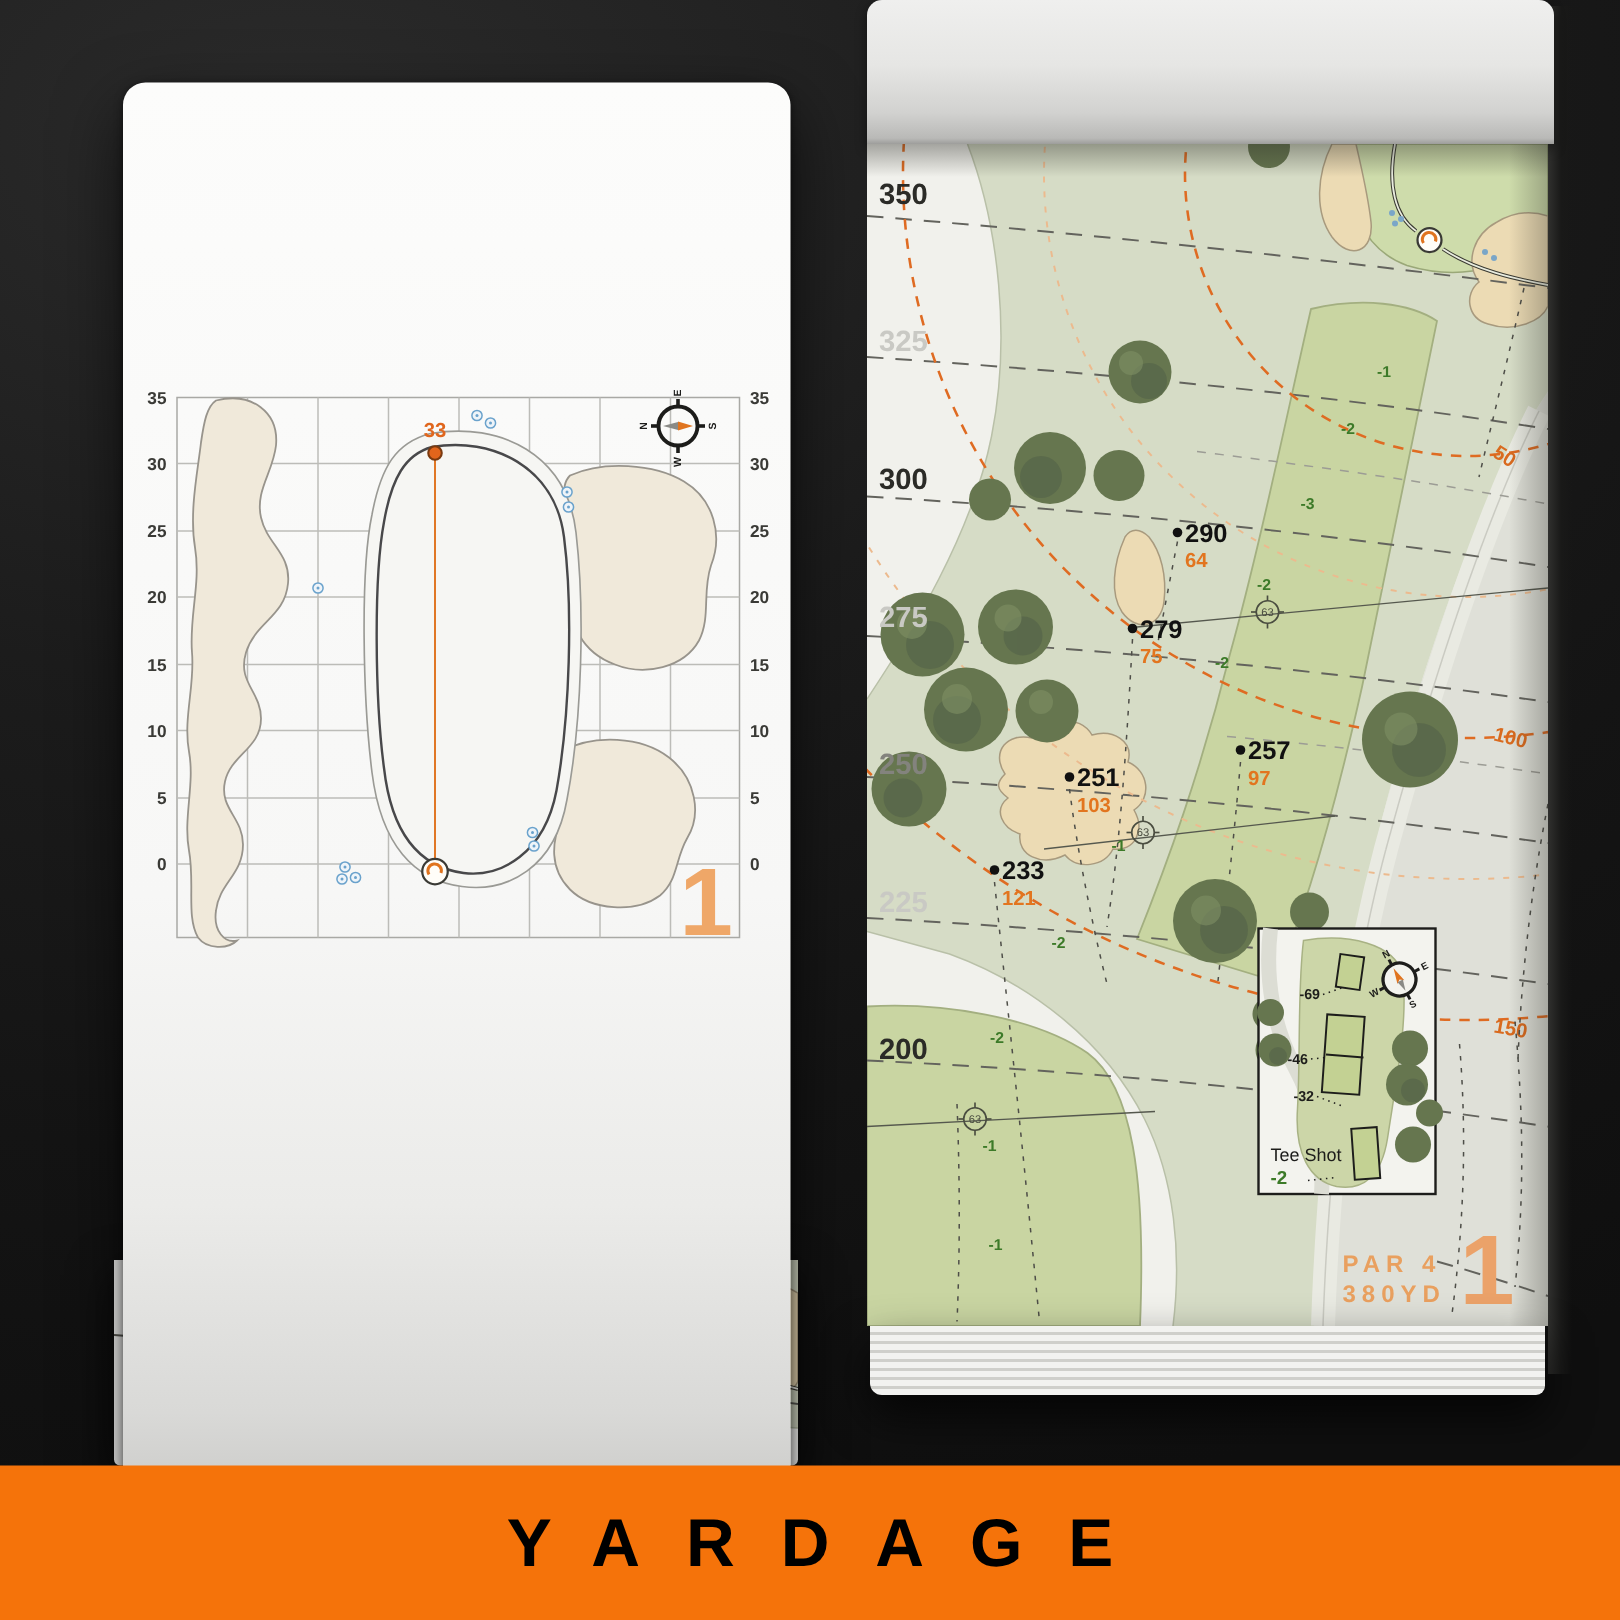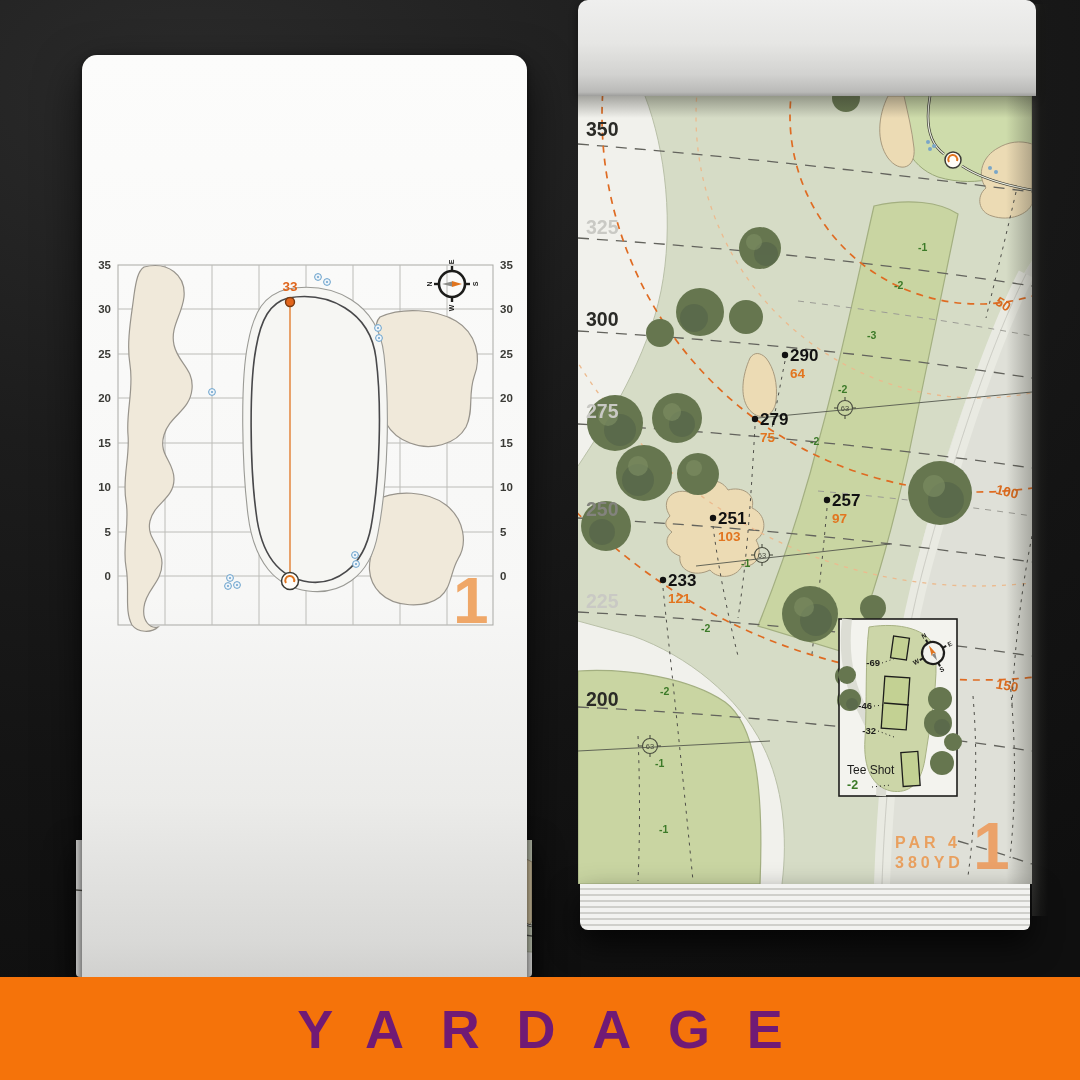--- a/index.html
+++ b/index.html
@@ -29,21 +29,21 @@
     background:linear-gradient(270deg,rgba(40,40,35,.30),rgba(40,40,35,0));pointer-events:none;}
   .page-stack{position:absolute;left:2px;top:884px;width:450px;height:46px;border-radius:0 0 6px 8px;
     background:repeating-linear-gradient(180deg,#f2f2f0 0 4px,#cfcfcb 4px 6px);
     box-shadow:0 14px 30px rgba(0,0,0,.7);}
   .book-edge{position:absolute;left:454px;top:4px;width:16px;height:912px;
     background:linear-gradient(90deg,#30302e 0%,#191918 55%,rgba(16,16,16,0) 100%);}
 
   
   .banner{position:absolute;left:0;top:977px;width:1080px;height:103px;background:#f5730a;
     display:flex;align-items:center;justify-content:center;}
-  .banner span{color:#701a75;font-size:54px;font-weight:bold;letter-spacing:.68em;text-indent:.68em;}
+  .banner span{color:#000000;font-size:45px;font-weight:bold;letter-spacing:.68em;text-indent:.68em;}
 
   .t-dark{fill:#2b2b27;font-weight:bold;}
   .t-light{fill:#c9c9c4;font-weight:bold;}
   .t-mid{fill:#83837d;font-weight:bold;}
 </style>
 </head>
 <body>
 
 <div class="scene">
 

